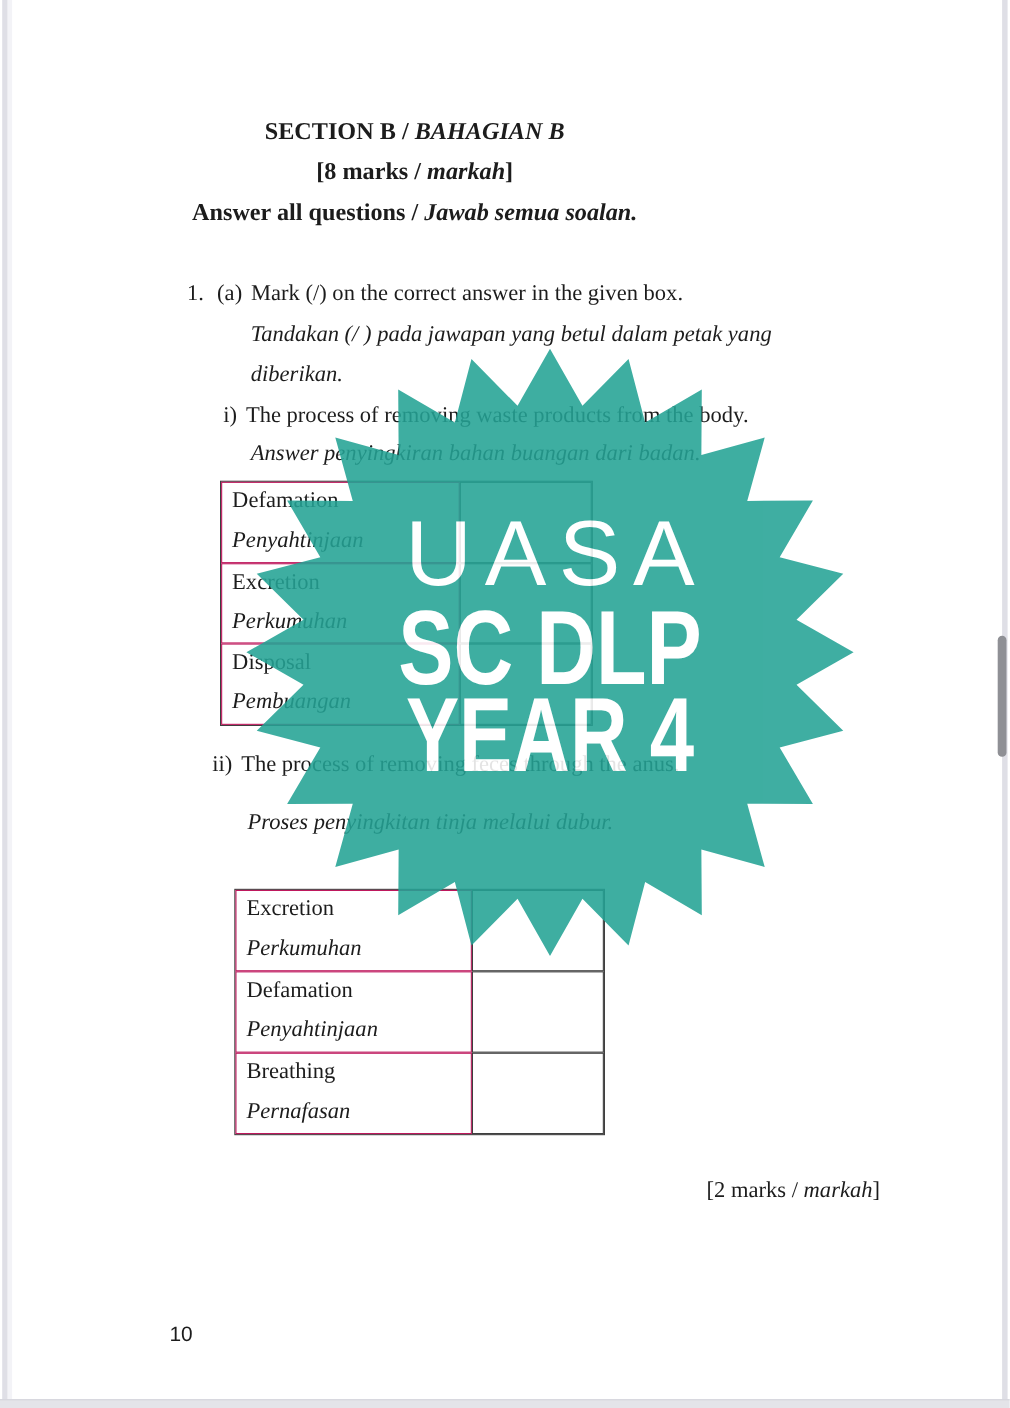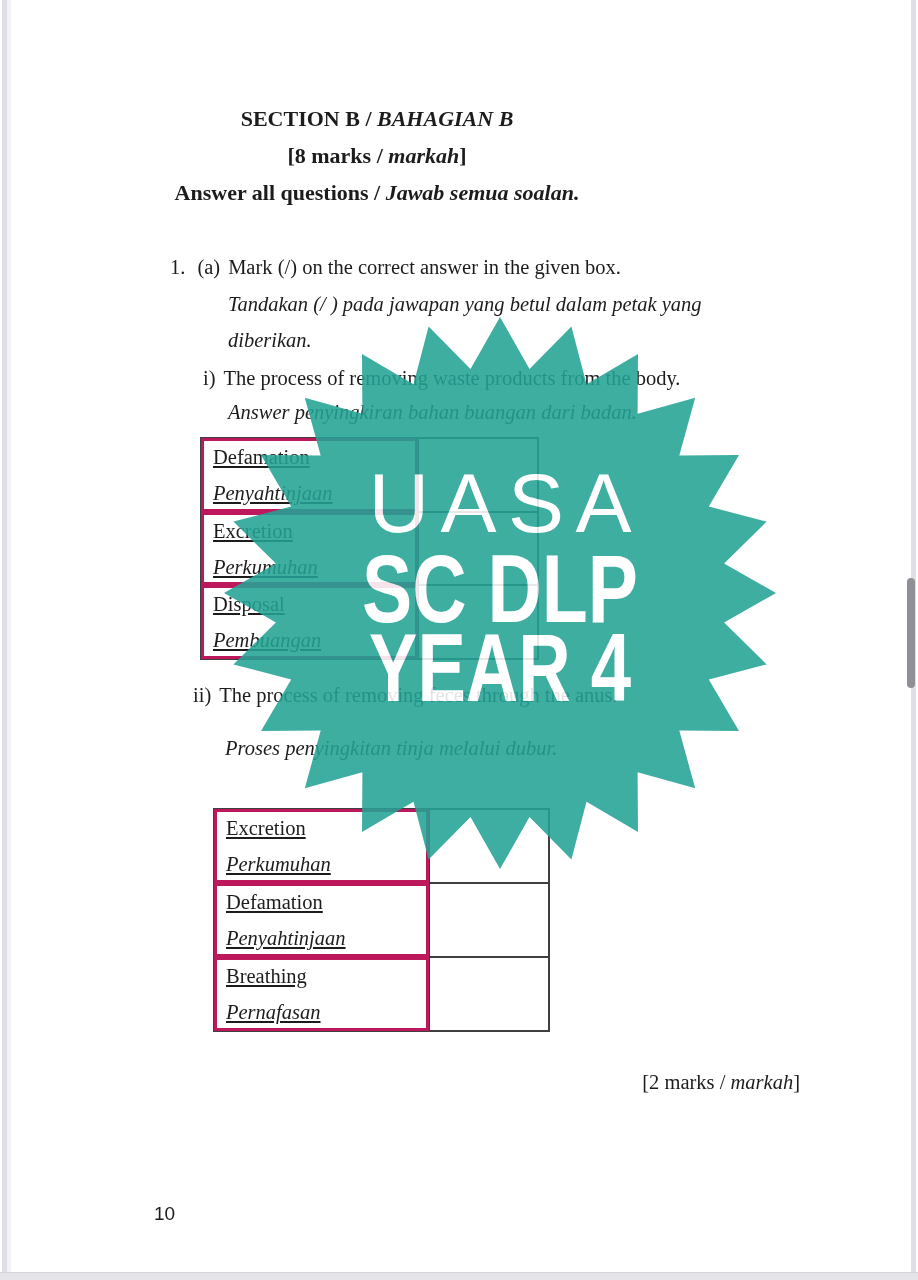--- a/index.html
+++ b/index.html
@@ -16,21 +16,21 @@
   
   .hdr{left:0;width:754px;text-align:center;font-size:22px;font-weight:bold;white-space:nowrap;}
   .hdr .it{font-style:italic;}
   
   .tline{font-size:20.5px;white-space:nowrap;}
   .it{font-style:italic;}
   .qnum{display:inline-block;margin-right:12px;}
   .qpart{display:inline-block;margin-right:8px;}
   
   .opt-table{border:1px solid #3f3f3f;display:grid;}
-  .opt-cell{border:3px solid #be185d;padding:4px 0 0 9px;box-sizing:border-box;text-decoration:underline;}
+  .opt-cell{border:1px solid #be185d;padding:4px 0 0 9px;box-sizing:border-box;}
   .opt-cell .en{font-size:20.5px;display:block;margin-top:1px;}
   .opt-cell .ms{font-size:20.5px;font-style:italic;display:block;margin-top:13px;}
   .ans-cell{border:1px solid #3f3f3f;}
   
   .marks-note{font-size:20.5px;white-space:nowrap;}
   .page-num{font-family:"Liberation Sans",sans-serif;font-size:19px;}
   
   .wm-svg{left:0;top:0;pointer-events:none;}
   .wm-text{font-family:"Liberation Sans",sans-serif;fill:#ffffff;}
   .wm-thin{font-size:84px;font-weight:400;}

